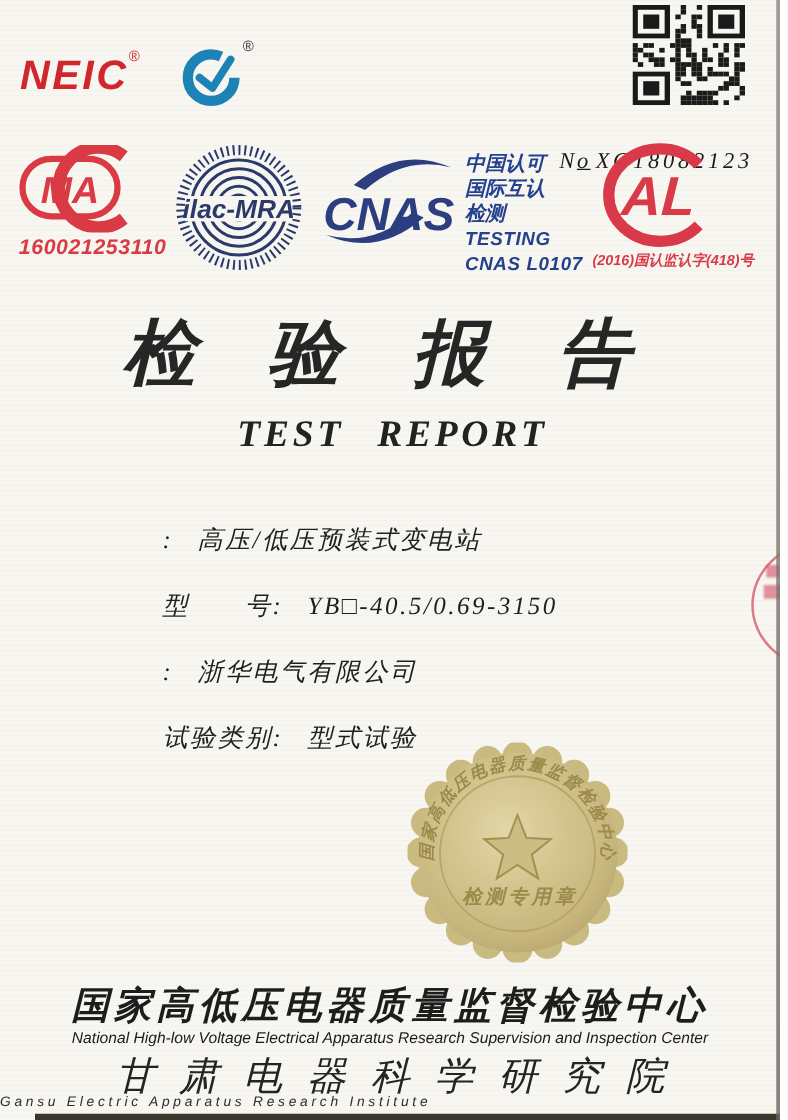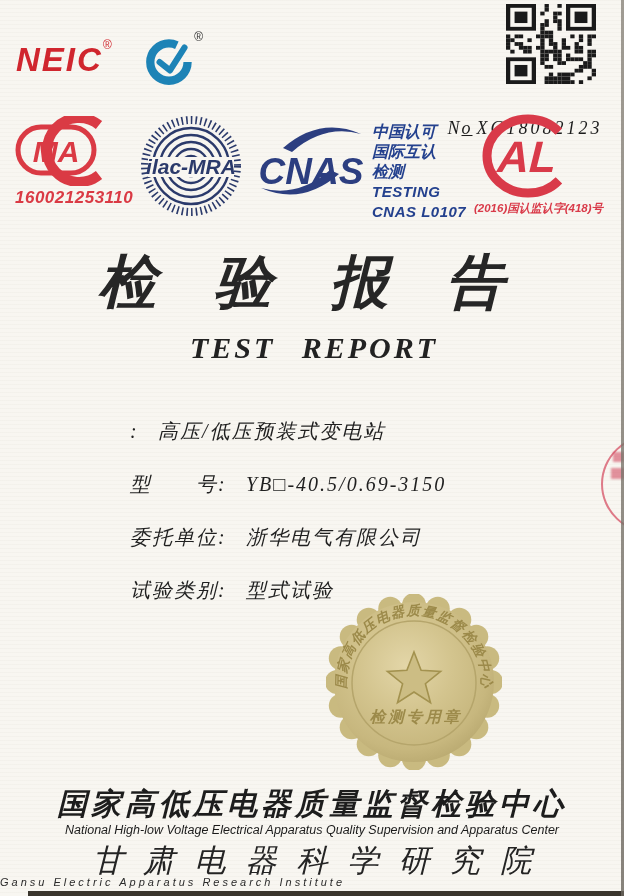--- a/index.html
+++ b/index.html
@@ -272,21 +272,20 @@
     <div class="frow">
       <span class="fcolon">:</span>
       <span class="fvalue">高压/低压预装式变电站</span>
     </div>
     <div class="frow">
       <span class="flabel">型　　号</span>
       <span class="fcolon">:</span>
       <span class="fvalue">YB□-40.5/0.69-3150</span>
     </div>
     <div class="frow">
-      <span class="flabel">委托单位</span>
       <span class="fcolon">:</span>
       <span class="fvalue">浙华电气有限公司</span>
     </div>
     <div class="frow">
       <span class="flabel">试验类别</span>
       <span class="fcolon">:</span>
       <span class="fvalue">型式试验</span>
     </div>
   </div>
 
@@ -331,19 +330,19 @@
       </text>
       <text x="90" y="128" text-anchor="middle" font-size="15.5" font-weight="bold" fill="#9c8a4a" letter-spacing="3" font-family="Liberation Sans, sans-serif">检测专用章</text>
     </svg>
   </div>
 
   <div class="side-stamp"></div>
   <div class="stamp-mark m1"></div>
   <div class="stamp-mark m2"></div>
 
   <div class="foot-cn1">国家高低压电器质量监督检验中心</div>
-  <div class="foot-en1">National High-low Voltage Electrical Apparatus Quality Supervision and Apparatus Center</div>
+  <div class="foot-en1">National High-low Voltage Electrical Apparatus Research Supervision and Inspection Center</div>
   <div class="foot-cn2">甘肃电器科学研究院</div>
   <div class="foot-en2">Gansu Electric Apparatus Research Institute</div>
 
   <div class="bottom-bar"></div>
   <div class="edge-right"></div>
 </div>
 
 </body></html>

